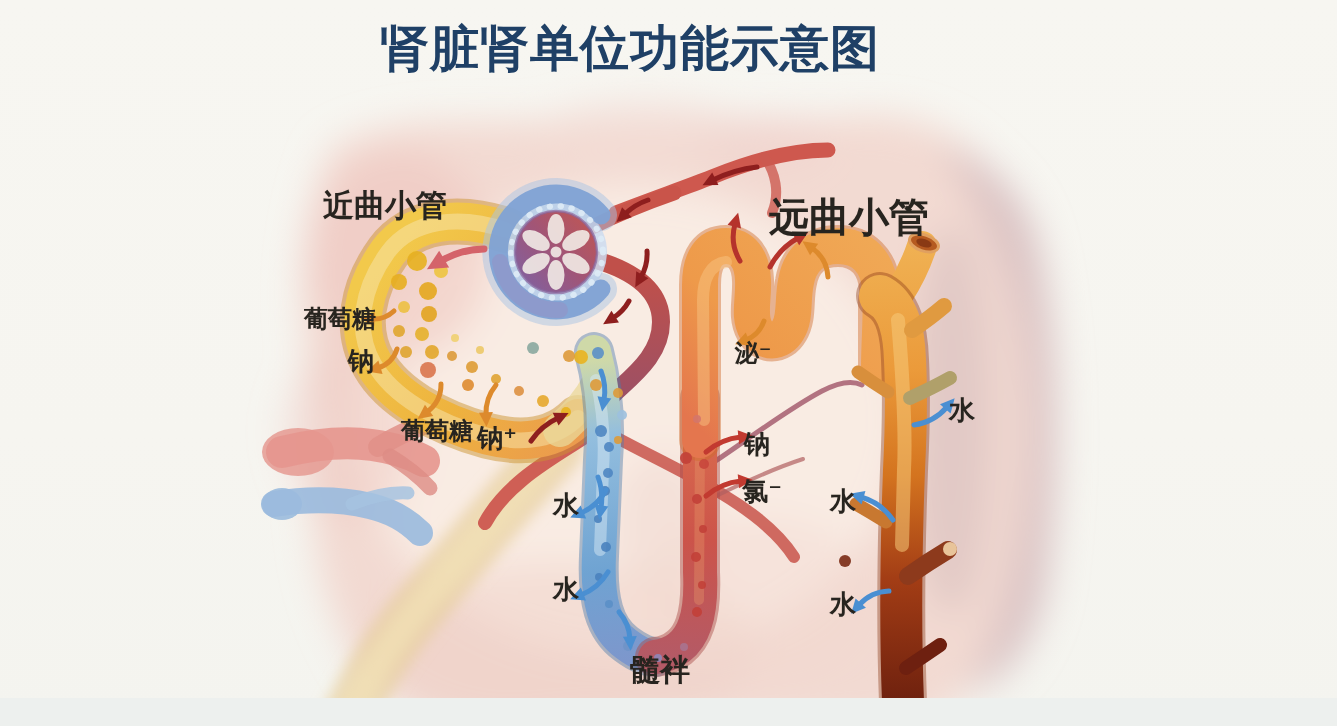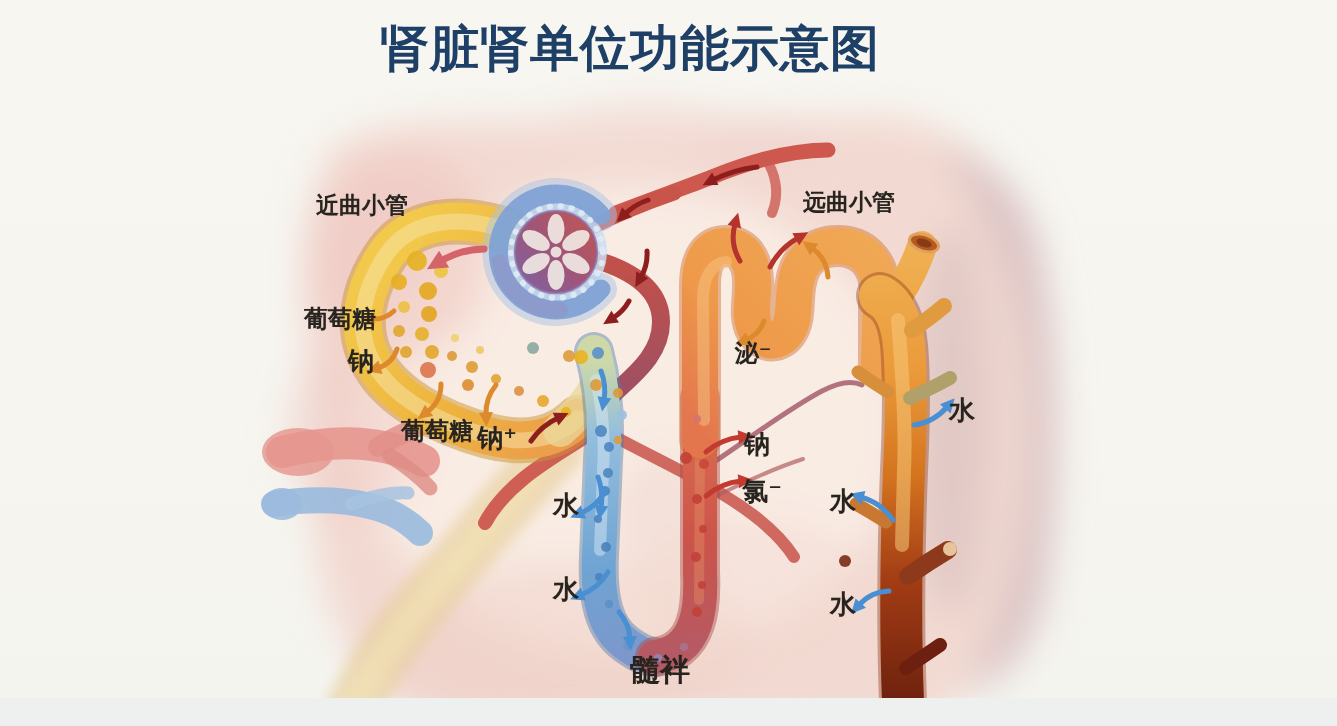--- a/index.html
+++ b/index.html
@@ -270,22 +270,22 @@
         <path d="M 619 612 Q 629.1304617988477 623.6135155634324 630 639" fill="none" stroke="#4a8fd2" stroke-width="5" stroke-linecap="round"></path>
         <polygon points="630.6601501423222,650.6813612986498 622.864451328155,636.799103557245 636.8421486085907,636.0091803100217" fill="#4a8fd2"></polygon>
       </g>
   </svg>
 
   <div class="bottom-strip" style="background: rgb(237, 240, 238);"></div>
 
   <h1 class="page-title" style="color: rgb(31, 64, 102);">肾脏肾单位功能示意图</h1>
 
   <div id="label-layer">
-      <div class="lbl" style="left: 362px; top: 205px; font-size: 23px; color: rgb(39, 36, 31);">近曲小管</div>
-      <div class="lbl" style="left: 849px; top: 202px; font-size: 23px; color: rgb(39, 36, 31);">远曲小管</div>
+      <div class="lbl" style="left: 385px; top: 205px; font-size: 31px; color: rgb(39, 36, 31);">近曲小管</div>
+      <div class="lbl" style="left: 849px; top: 217px; font-size: 40px; color: rgb(39, 36, 31);">远曲小管</div>
       <div class="lbl" style="left: 660px; top: 672px; font-size: 30px; color: rgb(39, 36, 31); font-family: Liberation Mono, monospace;">髓袢</div>
       <div class="lbl" style="left: 340px; top: 319px; font-size: 24px; color: rgb(39, 36, 31);">葡萄糖</div>
       <div class="lbl" style="left: 361px; top: 361px; font-size: 26px; color: rgb(39, 36, 31);">钠</div>
       <div class="lbl" style="left: 437px; top: 431px; font-size: 24px; color: rgb(39, 36, 31);">葡萄糖</div>
       <div class="lbl" style="left: 497px; top: 438px; font-size: 26px; color: rgb(39, 36, 31);">钠⁺</div>
       <div class="lbl" style="left: 753px; top: 353px; font-size: 24px; color: rgb(39, 36, 31);">泌⁻</div>
       <div class="lbl" style="left: 757px; top: 444px; font-size: 26px; color: rgb(39, 36, 31);">钠</div>
       <div class="lbl" style="left: 762px; top: 491px; font-size: 26px; color: rgb(39, 36, 31);">氯⁻</div>
       <div class="lbl" style="left: 566px; top: 505px; font-size: 26px; color: rgb(39, 36, 31);">水</div>
       <div class="lbl" style="left: 566px; top: 589px; font-size: 26px; color: rgb(39, 36, 31);">水</div>

